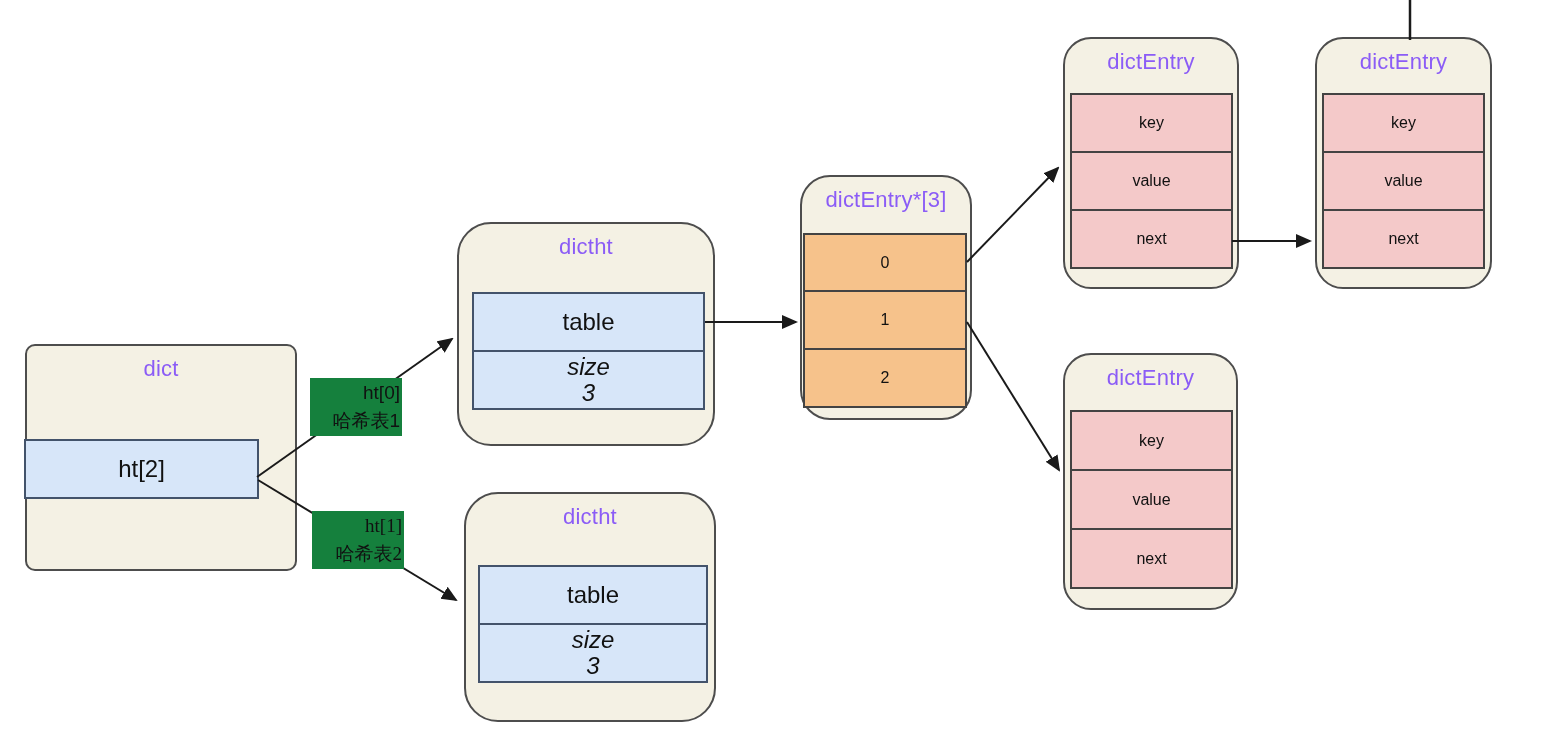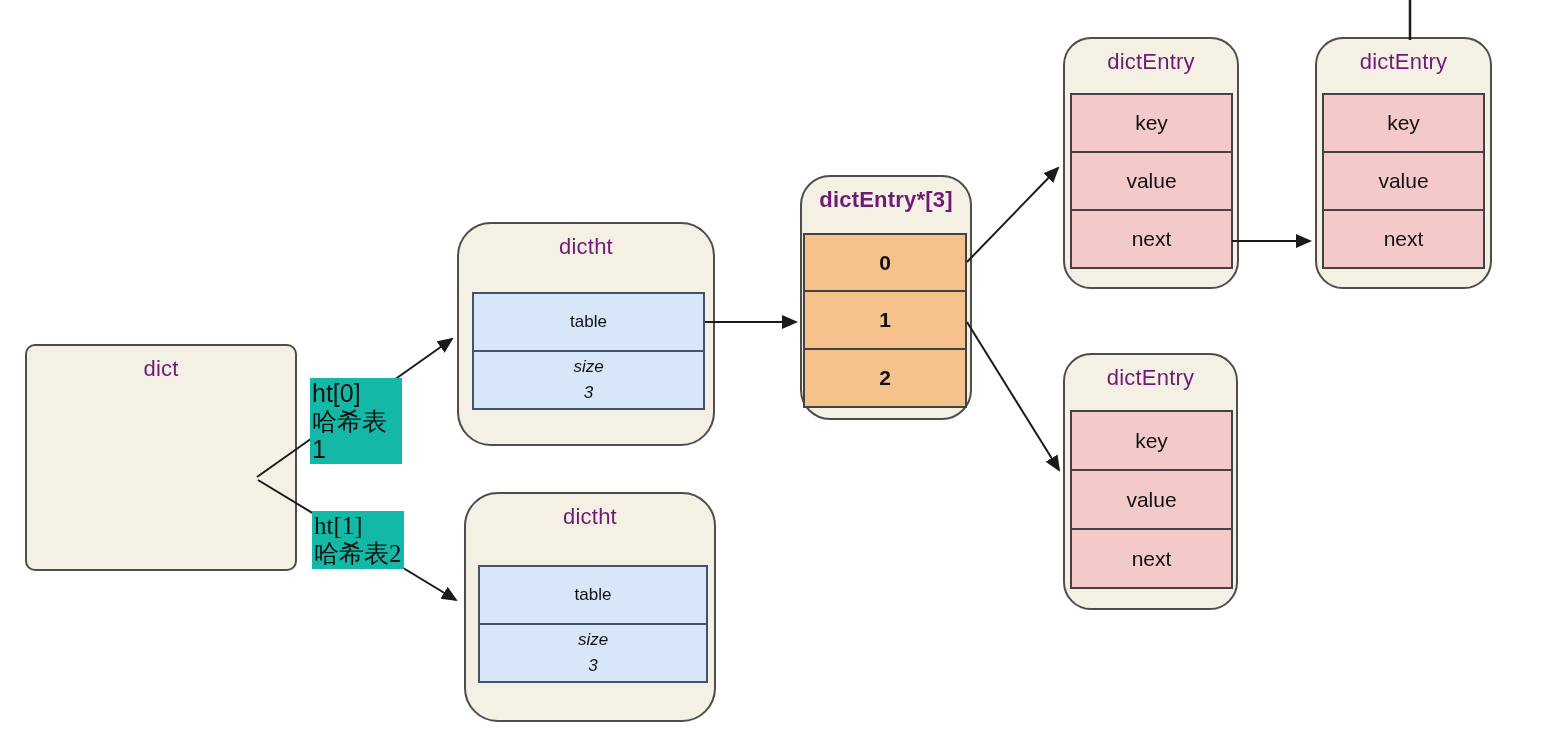--- a/index.html
+++ b/index.html
@@ -7,43 +7,46 @@
     --blue-fill:#d7e6f9; --blue-border:#43536b;
     --orange-fill:#f6c28b; --orange-border:#434343;
     --pink-fill:#f4c9c9; --pink-border:#434343;
     --arrow:#1a1a1a;
   }
   *{box-sizing:border-box; margin:0; padding:0;}
   body{background:#ffffff; font-family:"Liberation Sans", sans-serif; color:#111;}
   .canvas{position:relative; width:1552px; height:756px; background:#ffffff; overflow:hidden;}
 
   .node{position:absolute; background:var(--box-fill); border:2px solid var(--box-border);}
-  .node-title{text-align:center; margin-top:10px; font-size:22px; color:#701a75; letter-spacing:.2px;}
+  .node-title{text-align:center; margin-top:10px; font-size:22px; color:#8b5cf6; letter-spacing:.2px;}
 
-  .cell{position:absolute; display:flex; align-items:center; justify-content:center; font-size:17px;text-align:right;}
+  .cell{position:absolute; display:flex; align-items:center; justify-content:center; font-size:24px;text-align:right;}
   .cell.blue{background:var(--blue-fill); border:2px solid var(--blue-border);}
   .stack{position:absolute;}
-  .stack .cell2{display:flex; align-items:center; justify-content:center; font-size:21px; border-style:solid; border-width:2px;}
+  .stack .cell2{display:flex; align-items:center; justify-content:center; font-size:16px; border-style:solid; border-width:2px;}
   .stack .cell2 + .cell2{margin-top:-2px;}
   .stack.orange .cell2{background:var(--orange-fill); border-color:var(--orange-border);}
   .stack.pink .cell2{background:var(--pink-fill); border-color:var(--pink-border);}
 
   .two-line{display:flex; flex-direction:column; align-items:center; justify-content:center; line-height:26px;font-style:italic;}
 
-  .edge-label{position:absolute; background:#14b8a6; text-align:left; font-size:25px; line-height:28px; z-index:6; padding:1px 2px;}
+  .edge-label{position:absolute; background:#15803d; text-align:right; font-size:19px; line-height:28px; z-index:6; padding:1px 2px;}
 
   svg.wires{position:absolute; left:0; top:0; z-index:5; pointer-events:none;}
 </style>
 </head>
 <body>
 
 <div class="canvas">
 
   <div class="node" style="left:25px; top:344px; width:272px; height:227px; border-radius:10px;">
     <div class="node-title">dict</div>
+    <div class="cell blue" style="left:-3px; top:93px; width:235px; height:60px;">
+      <span>ht[2]</span>
+    </div>
   </div>
 
   <div class="node" style="left:457px; top:222px; width:258px; height:224px; border-radius:34px;">
     <div class="node-title">dictht</div>
     <div class="cell blue" style="left:13px; top:68px; width:233px; height:60px;">
       <span>table</span>
     </div>
     <div class="cell blue two-line" style="left:13px; top:126px; width:233px; height:60px;">
       <span>size</span>
       <span>3</span>
@@ -54,21 +57,21 @@
     <div class="node-title">dictht</div>
     <div class="cell blue" style="left:12px; top:71px; width:230px; height:60px;">
       <span>table</span>
     </div>
     <div class="cell blue two-line" style="left:12px; top:129px; width:230px; height:60px;">
       <span>size</span>
       <span>3</span>
     </div>
   </div>
 
-  <div class="node" style="left:800px; top:175px; width:172px; height:245px; border-radius:30px;font-weight:bold;">
+  <div class="node" style="left:800px; top:175px; width:172px; height:245px; border-radius:30px;">
     <div class="node-title">dictEntry*[3]</div>
     <div class="stack orange" style="left:1px; top:56px; width:164px;">
       <div class="cell2" style="height:59px;">0</div>
       <div class="cell2" style="height:60px;">1</div>
       <div class="cell2" style="height:60px;">2</div>
     </div>
   </div>
 
   <div class="node" style="left:1063px; top:37px; width:176px; height:252px; border-radius:28px;">
     <div class="node-title">dictEntry</div>

